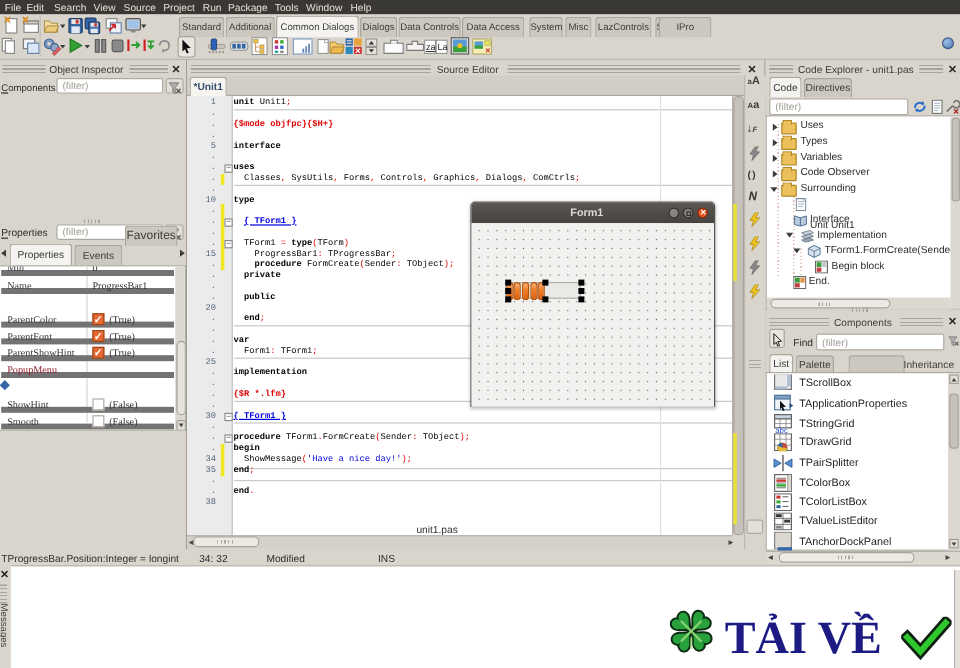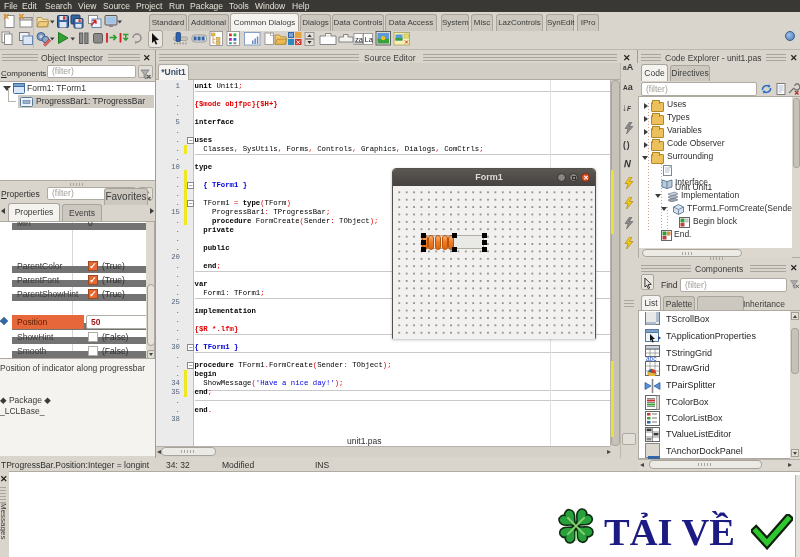--- a/index.html
+++ b/index.html
@@ -11,29 +11,29 @@
 .fbox { background:#fff; border:1px solid #aeaaa2; border-radius:2px; color:#a09c94; font-size:8.5px; line-height:11px; padding-left:4px; }
 .x { font-size:9px; color:#222; font-weight:bold; line-height:8px; }
 .tab { position:absolute; font-size:8px; color:#3c3c3c; text-align:center; background:#ccc8bf; border:1px solid #a9a59d; border-bottom:none; border-radius:3px 3px 0 0; }
 .tabsel { background:#f5f3ef; }
 .tri-r { width:0; height:0; border-top:3px solid transparent; border-bottom:3px solid transparent; border-left:4px solid #3c3c3c; }
 .tri-d { width:0; height:0; border-left:3px solid transparent; border-right:3px solid transparent; border-top:4px solid #3c3c3c; }
 .row { position:absolute; font-size:8.5px; color:#2e2e2e; white-space:nowrap; }
 pre { font-family:"Liberation Mono", monospace; }
 b { font-weight:bold; }
 .dir { font-weight:bold; color:#e00000; }
-.cmt { font-weight:bold; color:#0000e0; }
+.cmt { font-weight:bold; color:#0000e0;text-decoration:underline; }
 .sym { color:#e00000; }
 .str { color:#0000e0; }
 .sep { position:absolute; height:1px; background:#c9c9c9; left:195px; width:415px; }
 .fold { position:absolute; width:7px; height:7px; border:1px solid #8a8a8a; background:#fff; font-size:7px; line-height:5px; text-align:center; color:#555; left:187px; }
 .ybar { position:absolute; left:184px; width:3px; background:#efe820; }
 .cb { position:absolute; width:10px; height:10px; border:1px solid #9a4a20; background:#e8662f; color:#fff; font-size:9px; line-height:9px; text-align:center; font-weight:bold; }
 .cbu { position:absolute; width:10px; height:10px; border:1px solid #b0aca6; background:#fff; }
-.pgrow { position:absolute; left:12px; width:144px; height:14px; border-bottom:7px solid #737373; }
+.pgrow { position:absolute; left:1px; width:144px; height:14px; border-bottom:5px solid #737373;font-family:Liberation Serif, serif; }
 .pname { position:absolute; left:5px; top:2px; font-size:8.5px; color:#3a3a3a; }
 .pval { position:absolute; left:76px; top:2px; font-size:8.5px; color:#2e2e2e; }
 .titem { position:absolute; font-size:8.5px; color:#2e2e2e; white-space:nowrap; }
 .folder { position:absolute; width:13px; height:10px; background:#ecc05a; border:1px solid #b08828; border-radius:1px; }
 .folder:before { content:""; position:absolute; left:0; top:-3px; width:6px; height:3px; background:#ecc05a; border:1px solid #b08828; border-bottom:none; border-radius:1px 1px 0 0; }
 .citem { position:absolute; font-size:9px; color:#1e1e1e; white-space:nowrap; }
 </style>
 </head>
 <body>
 
@@ -109,21 +109,21 @@
 <div class="tab" style="left:149px;top:14px;width:38px;height:17px;line-height:16px;">Standard</div>
 <div class="tab" style="left:188px;top:14px;width:41px;height:17px;line-height:16px;">Additional</div>
 <div class="tab tabsel" style="left:230px;top:13px;width:69px;height:18px;line-height:17px;">Common Dialogs</div>
 <div class="tab" style="left:300px;top:14px;width:31px;height:17px;line-height:16px;">Dialogs</div>
 <div class="tab" style="left:332px;top:14px;width:52px;height:17px;line-height:16px;">Data Controls</div>
 <div class="tab" style="left:385px;top:14px;width:52px;height:17px;line-height:16px;">Data Access</div>
 <div class="tab" style="left:441px;top:14px;width:28px;height:17px;line-height:16px;">System</div>
 <div class="tab" style="left:471px;top:14px;width:22px;height:17px;line-height:16px;">Misc</div>
 <div class="tab" style="left:496px;top:14px;width:47px;height:17px;line-height:16px;">LazControls</div>
 <div class="tab" style="left:546px;top:14px;width:28px;height:17px;line-height:16px;">SynEdit</div>
-<div class="tab" style="left:577px;top:14px;width:22px;height:17px;line-height:16px;">IPro</div>
+<div class="tab" style="left:549px;top:14px;width:44px;height:17px;line-height:16px;">IPro</div>
 
 <div class="abs" style="left:148px;top:30px;width:15px;height:18px;background:#e9e6e0;border:1px solid #a9a59d;border-radius:3px;"></div>
 <svg class="abs" style="left:151px;top:32px;" width="10" height="13" viewBox="0 0 10 13">
     <path d="M1 1 L8 8 L4.6 8.3 L6.3 12 L4.6 12.6 L3.2 9 L1 11 Z" fill="#111"></path>
   </svg>
 
 <svg class="abs" style="left:170px;top:30px;" width="242" height="18" viewBox="0 0 242 18">
 
   <rect x="3.5" y="7" width="14" height="3.5" rx="1.5" fill="#c9c5bd" stroke="#98948c" stroke-width="0.7"></rect>
   <rect x="6" y="2.5" width="4.5" height="9" rx="1" fill="#2a62b8" stroke="#1d3d66" stroke-width="0.7"></rect>
@@ -215,36 +215,20 @@
 
   <div class="abs" style="left:1px;top:19px;font-size:8px;color:#2e2e2e;"><span style="text-decoration:underline">C</span>omponents</div>
   <div class="fbox abs" style="left:47px;top:15px;width:89px;height:13px;">(filter)</div>
   <div class="abs" style="left:138px;top:15px;width:15px;height:13px;background:#e2dfd9;border:1px solid #aeaaa2;border-radius:2px;">
     <svg width="13" height="11" viewBox="0 0 13 11">
         <path d="M2 1 h8 l-3 4 v5 l-2 -1.5 v-3.5 Z" fill="#b0b0b0" stroke="#707070" stroke-width="0.7"></path>
         <path d="M8 6 l3.5 3.5 m0 -3.5 L8 9.5" stroke="#555" stroke-width="1.1"></path>
       </svg>
   </div>
 
-  <div class="abs" style="left:0;top:31px;width:155px;height:100px;background:#fff;border-top:1px solid #aeaaa2;border-bottom:1px solid #aeaaa2;">
-    <div class="abs" style="left:3px;top:4px;width:0;height:0;border-left:4px solid transparent;border-right:4px solid transparent;border-top:5px solid #3c3c3c;"></div>
-    <svg class="abs" style="left:13px;top:1px;" width="12" height="11" viewBox="0 0 12 11">
-        <rect x="0.5" y="0.5" width="11" height="10" rx="1" fill="#dce8f8" stroke="#3c6ea5"></rect>
-        <rect x="0.5" y="0.5" width="11" height="3" fill="#7aa2cc" stroke="#3c6ea5"></rect>
-      </svg>
-    <div class="titem" style="left:27px;top:1px;">Form1: TForm1</div>
-    <div class="abs" style="left:18px;top:13px;width:136px;height:13px;background:#cfcbc3;"></div>
-    <div class="abs" style="left:8px;top:6px;width:1px;height:13px;background:#b8b4ac;"></div>
-    <div class="abs" style="left:8px;top:19px;width:8px;height:1px;background:#b8b4ac;"></div>
-    <svg class="abs" style="left:20px;top:15px;" width="13" height="10" viewBox="0 0 13 10">
-        <rect x="0.5" y="0.5" width="12" height="9" rx="1" fill="#eef2f8" stroke="#5a7a9c"></rect>
-        <rect x="3" y="3.5" width="7" height="3" fill="#9ab2cc" stroke="#5a7a9c" stroke-width="0.6"></rect>
-      </svg>
-    <div class="titem" style="left:36px;top:14px;">ProgressBar1: TProgressBar</div>
-  </div>
 
   <div class="abs" style="left:70px;top:133px;width:14px;height:3px;background:repeating-linear-gradient(to right,#a9a59d 0 1px,transparent 1px 3px);"></div>
 
   <div class="abs" style="left:1px;top:139px;font-size:8.5px;color:#2e2e2e;"><span style="text-decoration:underline">P</span>roperties</div>
   <div class="fbox abs" style="left:47px;top:137px;width:89px;height:13px;">(filter)</div>
   <div class="abs" style="left:138px;top:137px;width:15px;height:13px;background:#e2dfd9;border:1px solid #aeaaa2;border-radius:2px;">
     <svg width="13" height="11" viewBox="0 0 13 11">
         <path d="M2 1 h8 l-3 4 v5 l-2 -1.5 v-3.5 Z" fill="#b0b0b0" stroke="#707070" stroke-width="0.7"></path>
         <path d="M8 6 l3.5 3.5 m0 -3.5 L8 9.5" stroke="#555" stroke-width="1.1"></path>
       </svg>
@@ -254,66 +238,62 @@
   <div class="tab tabsel" style="left:8px;top:153px;width:52px;height:18px;line-height:17px;font-size:8.5px;">Properties</div>
   <div class="tab" style="left:62px;top:154px;width:40px;height:17px;line-height:16px;font-size:8.5px;">Events</div>
   <div class="tab" style="left:104px;top:138px;width:44px;height:17px;line-height:16px;font-size:10px;">Favorites</div>
   <div class="abs" style="left:150px;top:158px;width:0;height:0;border-top:3px solid transparent;border-bottom:3px solid transparent;border-left:4px solid #3c3c3c;"></div>
 
   <div class="abs" style="left:0;top:171px;width:155px;height:138px;background:#fff;border:1px solid #aeaaa2;border-left:none;overflow:hidden;">
     <div class="abs" style="left:72px;top:0;width:1px;height:130px;background:#d8d6d2;"></div>
     <div class="pgrow" style="top:-6px;">
         <div class="pname">Min</div>
         <div class="pval">0</div>
+      </div>
+    <div class="pgrow" style="top:9px;">
+        <div class="pname">Name</div>
+        <div class="pval">ProgressBar1</div>
       </div>
     <div class="pgrow" style="top:37px;">
         <div class="pname">ParentColor</div>
         <div class="cb" style="left:76px;top:2px;">✓</div>
         <div class="pval" style="left:90px;">(True)</div>
       </div>
     <div class="pgrow" style="top:51px;">
         <div class="pname">ParentFont</div>
         <div class="cb" style="left:76px;top:2px;">✓</div>
         <div class="pval" style="left:90px;">(True)</div>
       </div>
     <div class="pgrow" style="top:65px;">
         <div class="pname">ParentShowHint</div>
         <div class="cb" style="left:76px;top:2px;">✓</div>
         <div class="pval" style="left:90px;">(True)</div>
       </div>
-    <div class="pgrow" style="top:93px;height:15px;">
-      <div class="abs" style="left:0;top:0;width:72px;height:14px;background:#e8673a;"></div>
-      <div class="pname" style="color:#5a1e00;">Position</div>
-      <div class="abs" style="left:74px;top:0px;width:67px;height:14px;background:#fff;border:1px solid #b0aca6;border-radius:2px;"></div>
-      <div class="pval" style="left:79px;color:#9c1414;font-weight:bold;">50</div>
-    </div>
+    <div class="pgrow" style="top:79px;">
+        <div class="pname" style="color:#8f2430;">PopupMenu</div>
+      </div>
     <div class="pgrow" style="top:108px;">
         <div class="pname">ShowHint</div>
         <div class="cbu" style="left:76px;top:2px;"></div>
         <div class="pval" style="left:90px;">(False)</div>
       </div>
     <div class="pgrow" style="top:122px;">
         <div class="pname">Smooth</div>
         <div class="cbu" style="left:76px;top:2px;"></div>
         <div class="pval" style="left:90px;">(False)</div>
       </div>
 
     <div class="abs" style="left:146px;top:0;width:9px;height:137px;background:#dcd8d0;"></div>
     <div class="abs" style="left:146.5px;top:62px;width:8px;height:62px;background:#e6e3dd;border:1px solid #a39f97;border-radius:4px;"></div>
     <div class="abs" style="left:147px;top:128px;width:8px;height:9px;background:#e2dfd9;border:1px solid #a39f97;border-radius:2px;"></div>
     <div class="abs" style="left:149px;top:131px;width:0;height:0;border-left:2.5px solid transparent;border-right:2.5px solid transparent;border-top:3.5px solid #444;"></div>
   </div>
 
   <div class="abs" style="left:1px;top:268px;width:6px;height:6px;background:#3465a4;transform:rotate(45deg);"></div>
 
-  <div class="abs" style="left:0;top:309px;width:155px;height:97px;background:#f4f3f0;">
-    <div class="abs" style="left:0px;top:4px;font-size:8.5px;color:#3a3a3a;white-space:nowrap;">Position of indicator along progressbar</div>
-    <div class="abs" style="left:0px;top:36px;font-size:8.5px;color:#3a3a3a;">◆ Package ◆</div>
-    <div class="abs" style="left:0px;top:47px;font-size:8.5px;color:#3a3a3a;">_LCLBase_</div>
-  </div>
 </div>
 
 <div id="ed" class="abs" style="left:156px;top:50px;width:482px;height:408px;background:#d9d5cc;border-right:1px solid #a19d95;">
 
   <div class="grip abs" style="left:3px;top:4px;width:200px;"></div>
   <div class="hdrtxt abs" style="left:208px;top:3px;">Source Editor</div>
   <div class="grip abs" style="left:267px;top:4px;width:194px;"></div>
   <div class="x abs" style="left:467px;top:4px;">✕</div>
 
   <div class="abs" style="left:0;top:13px;width:482px;height:17px;background:#d2cec5;border-bottom:1px solid #aeaaa2;"></div>
@@ -568,21 +548,21 @@
     </svg>
   <div class="abs" style="left:72px;top:207px;width:14px;height:3px;background:repeating-linear-gradient(to right,#a9a59d 0 1px,transparent 1px 3px);"></div>
   <div class="abs" style="left:23px;top:230px;font-size:8.5px;color:#2e2e2e;">Find</div>
   <div class="fbox abs" style="left:42px;top:228px;width:107px;height:14px;line-height:12px;">(filter)</div>
   <svg class="abs" style="left:151px;top:229px;" width="11" height="11" viewBox="0 0 13 11">
       <path d="M2 1 h8 l-3 4 v5 l-2 -1.5 v-3.5 Z" fill="#b0b0b0" stroke="#707070" stroke-width="0.7"></path>
       <path d="M8 6 l3.5 3.5 m0 -3.5 L8 9.5" stroke="#555" stroke-width="1.1"></path>
     </svg>
   <div class="tab tabsel" style="left:3px;top:245px;width:20px;height:16px;line-height:15px;font-size:8.5px;">List</div>
   <div class="tab" style="left:25px;top:246px;width:32px;height:15px;line-height:14px;font-size:8.5px;">Palette</div>
-  <div class="tab" style="left:59px;top:246px;width:46px;height:15px;line-height:14px;font-size:8.5px;padding-left:45px;">Inheritance</div>
+  <div class="tab" style="left:69px;top:246px;width:46px;height:15px;line-height:14px;font-size:8.5px;padding-left:45px;">Inheritance</div>
 
   <div class="abs" style="left:0;top:260px;width:162px;height:149px;background:#fff;border:1px solid #aeaaa2;border-right:none;overflow:hidden;"></div>
   <svg class="abs" style="left:7px;top:262px;" width="15" height="13" viewBox="0 1 15 13">
       <rect x="0.5" y="0.5" width="14" height="13" fill="#e8e8e8" stroke="#777"></rect>
       <rect x="11" y="1" width="3" height="10" fill="#aebdd0"></rect>
       <rect x="1" y="11" width="10" height="2.5" fill="#aebdd0"></rect>
     </svg>
   <div class="citem" style="left:28px;top:264px;">TScrollBox</div>
   <svg class="abs" style="left:7px;top:278px;" width="17" height="15" viewBox="0 0 17 15">
       <rect x="0.5" y="1.5" width="13" height="12" fill="#eef3f9" stroke="#5a7a9c"></rect>

